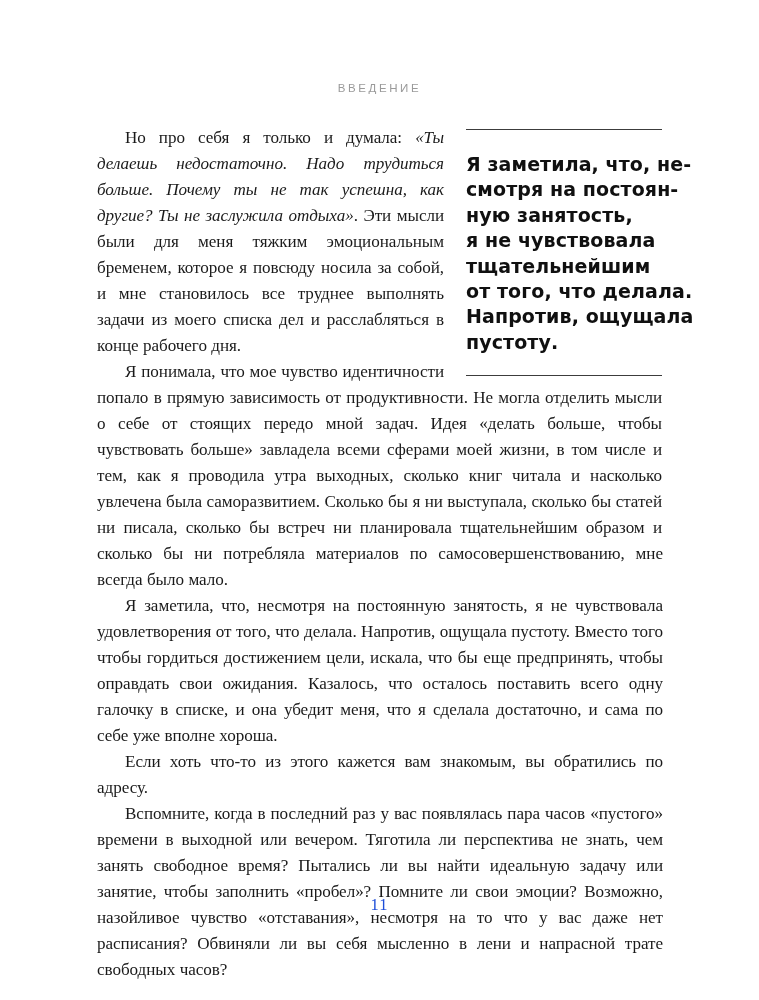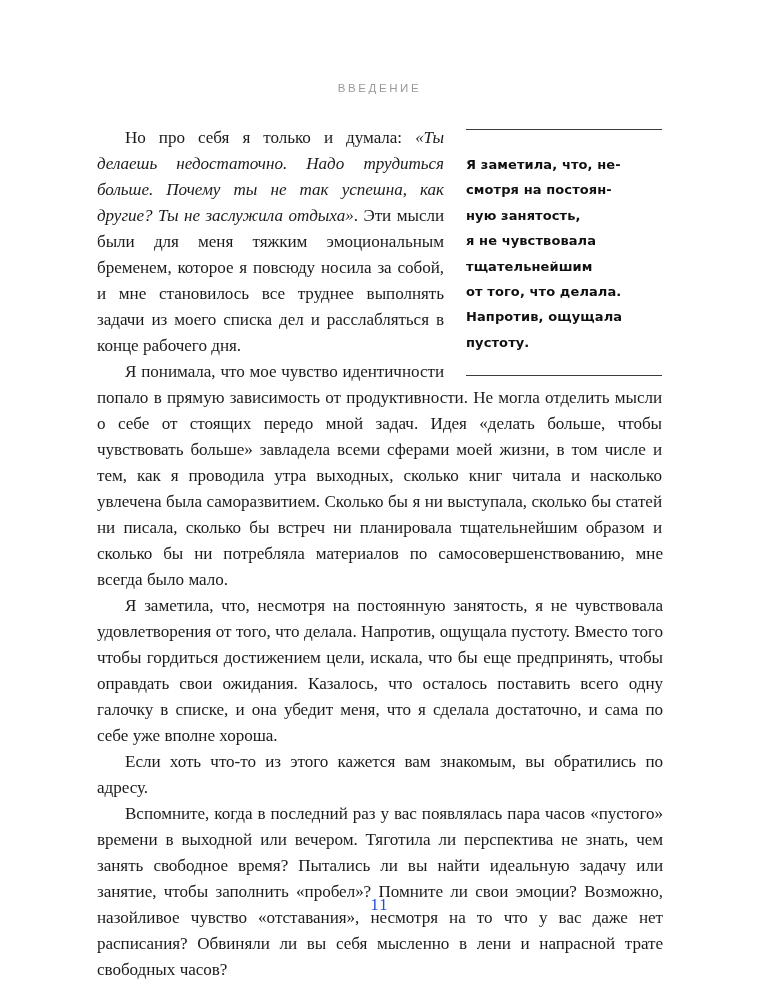--- a/index.html
+++ b/index.html
@@ -66,21 +66,21 @@
   .pullquote {
     float: right;
     width: 196px;
     margin: 4px 0 6px 22px;
     padding: 22px 0 20px 0;
     border-top: 1.6px solid #3c3c3c;
     border-bottom: 1.6px solid #3c3c3c;
     
     shape-outside: none;
     font-family: "DejaVu Sans", "Liberation Sans", sans-serif;
-    font-size: 13px;
+    font-size: 19px;
     line-height: 25.4px;
     font-weight: 700;
     color: #101010;
     letter-spacing: 0.1px;
     text-indent: 0;
     text-align: left;
     box-sizing: border-box;
   }
 
   .pullquote .pq-line {

